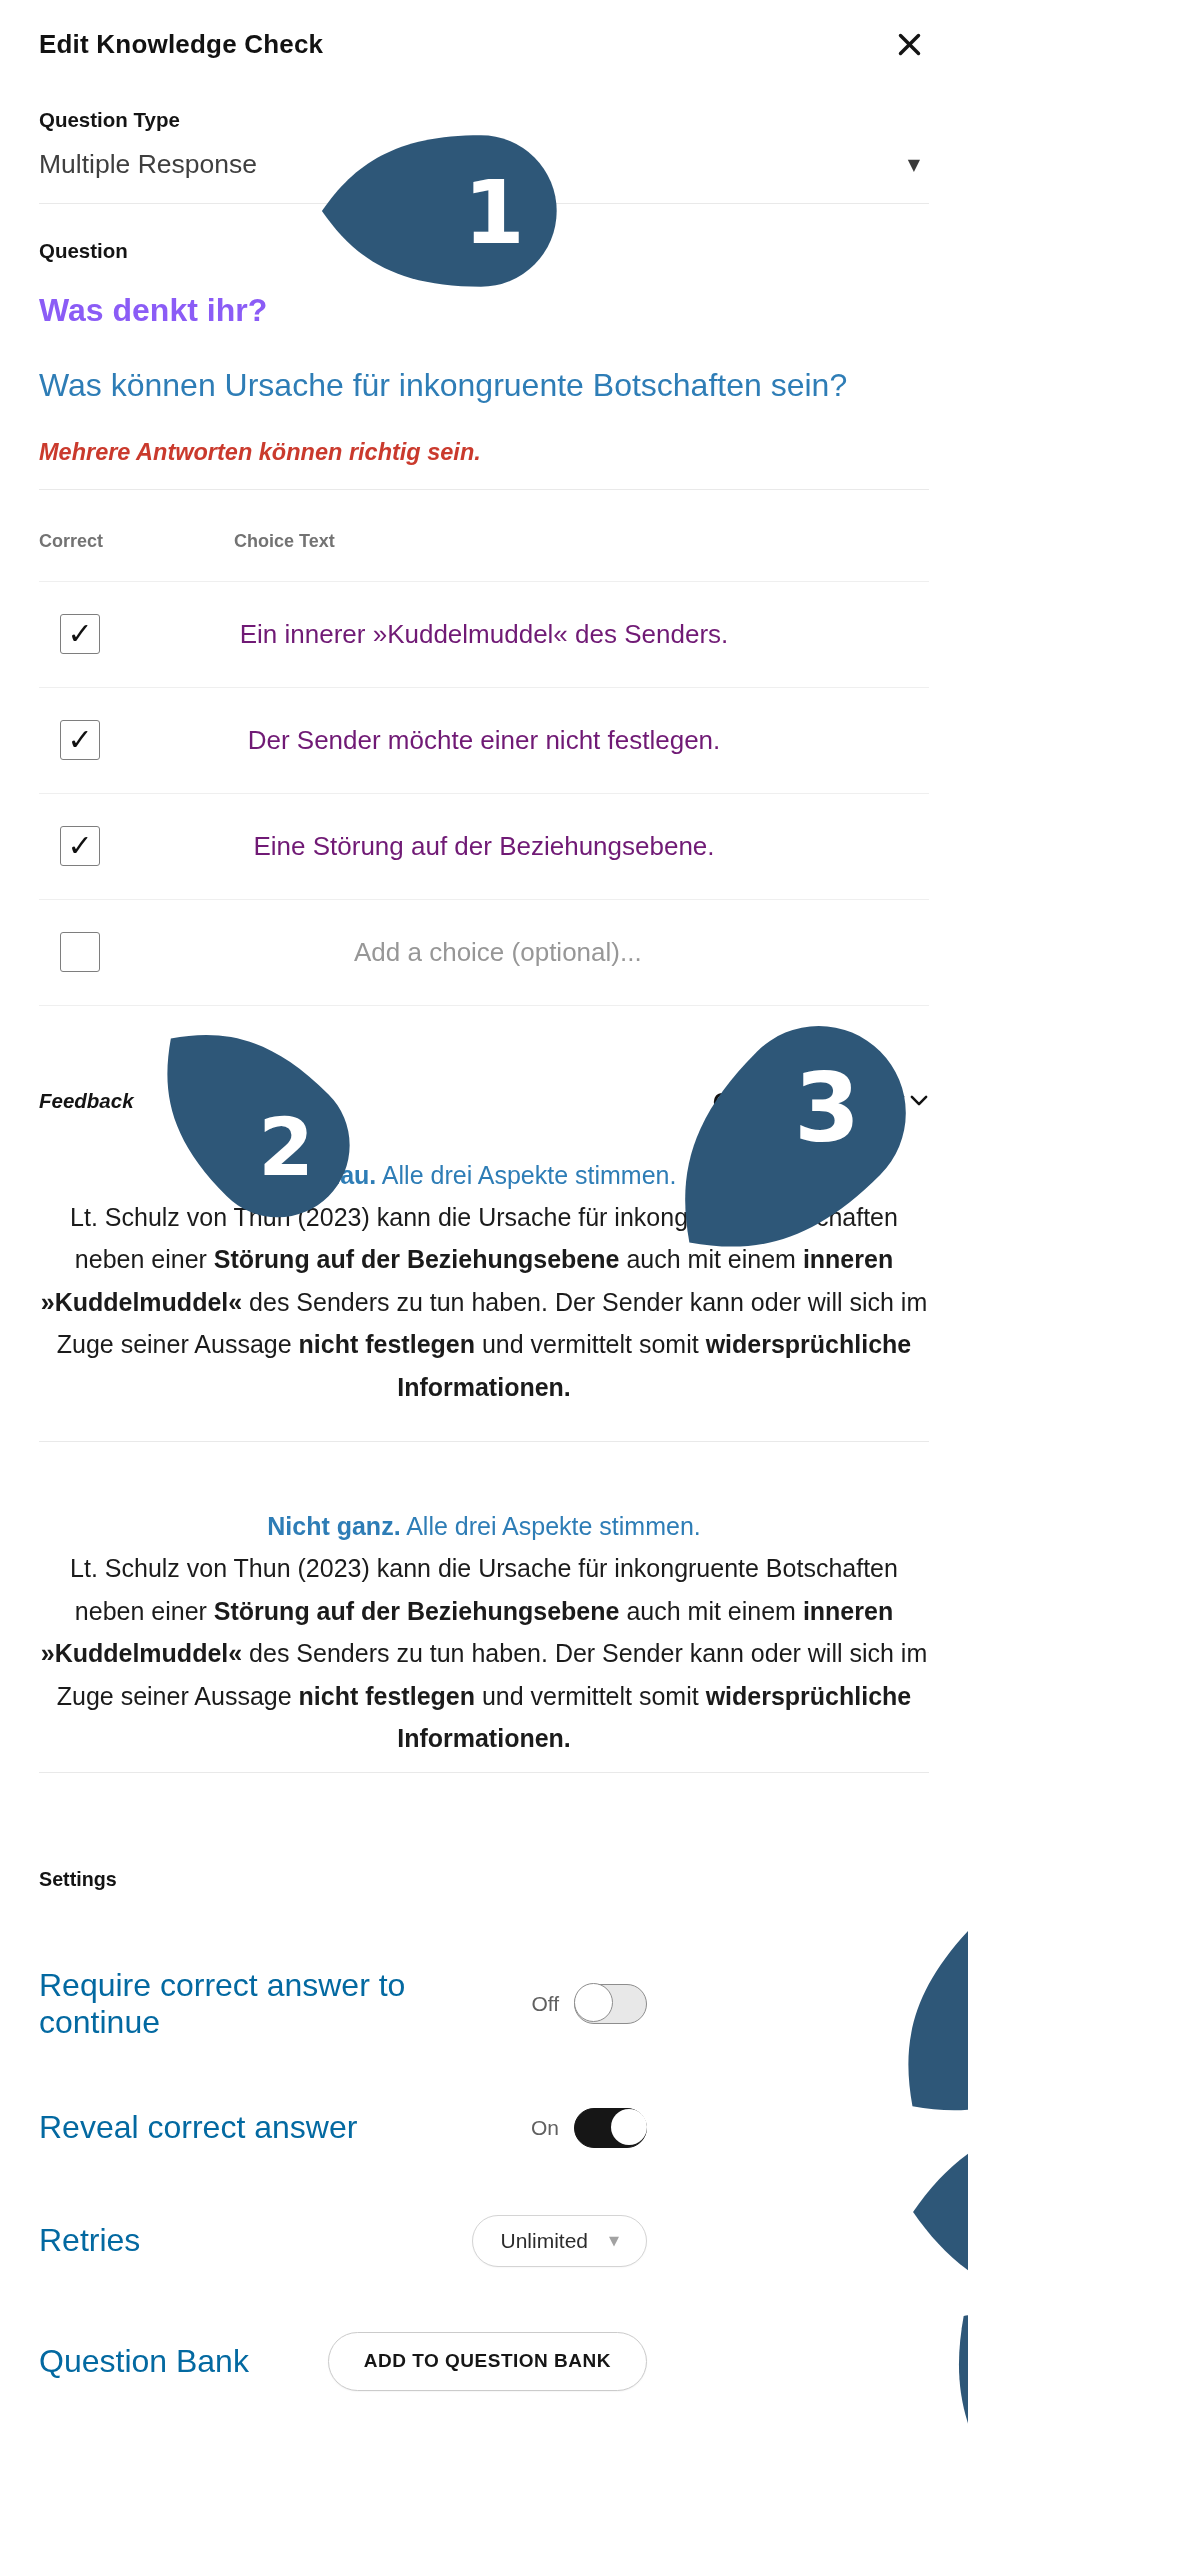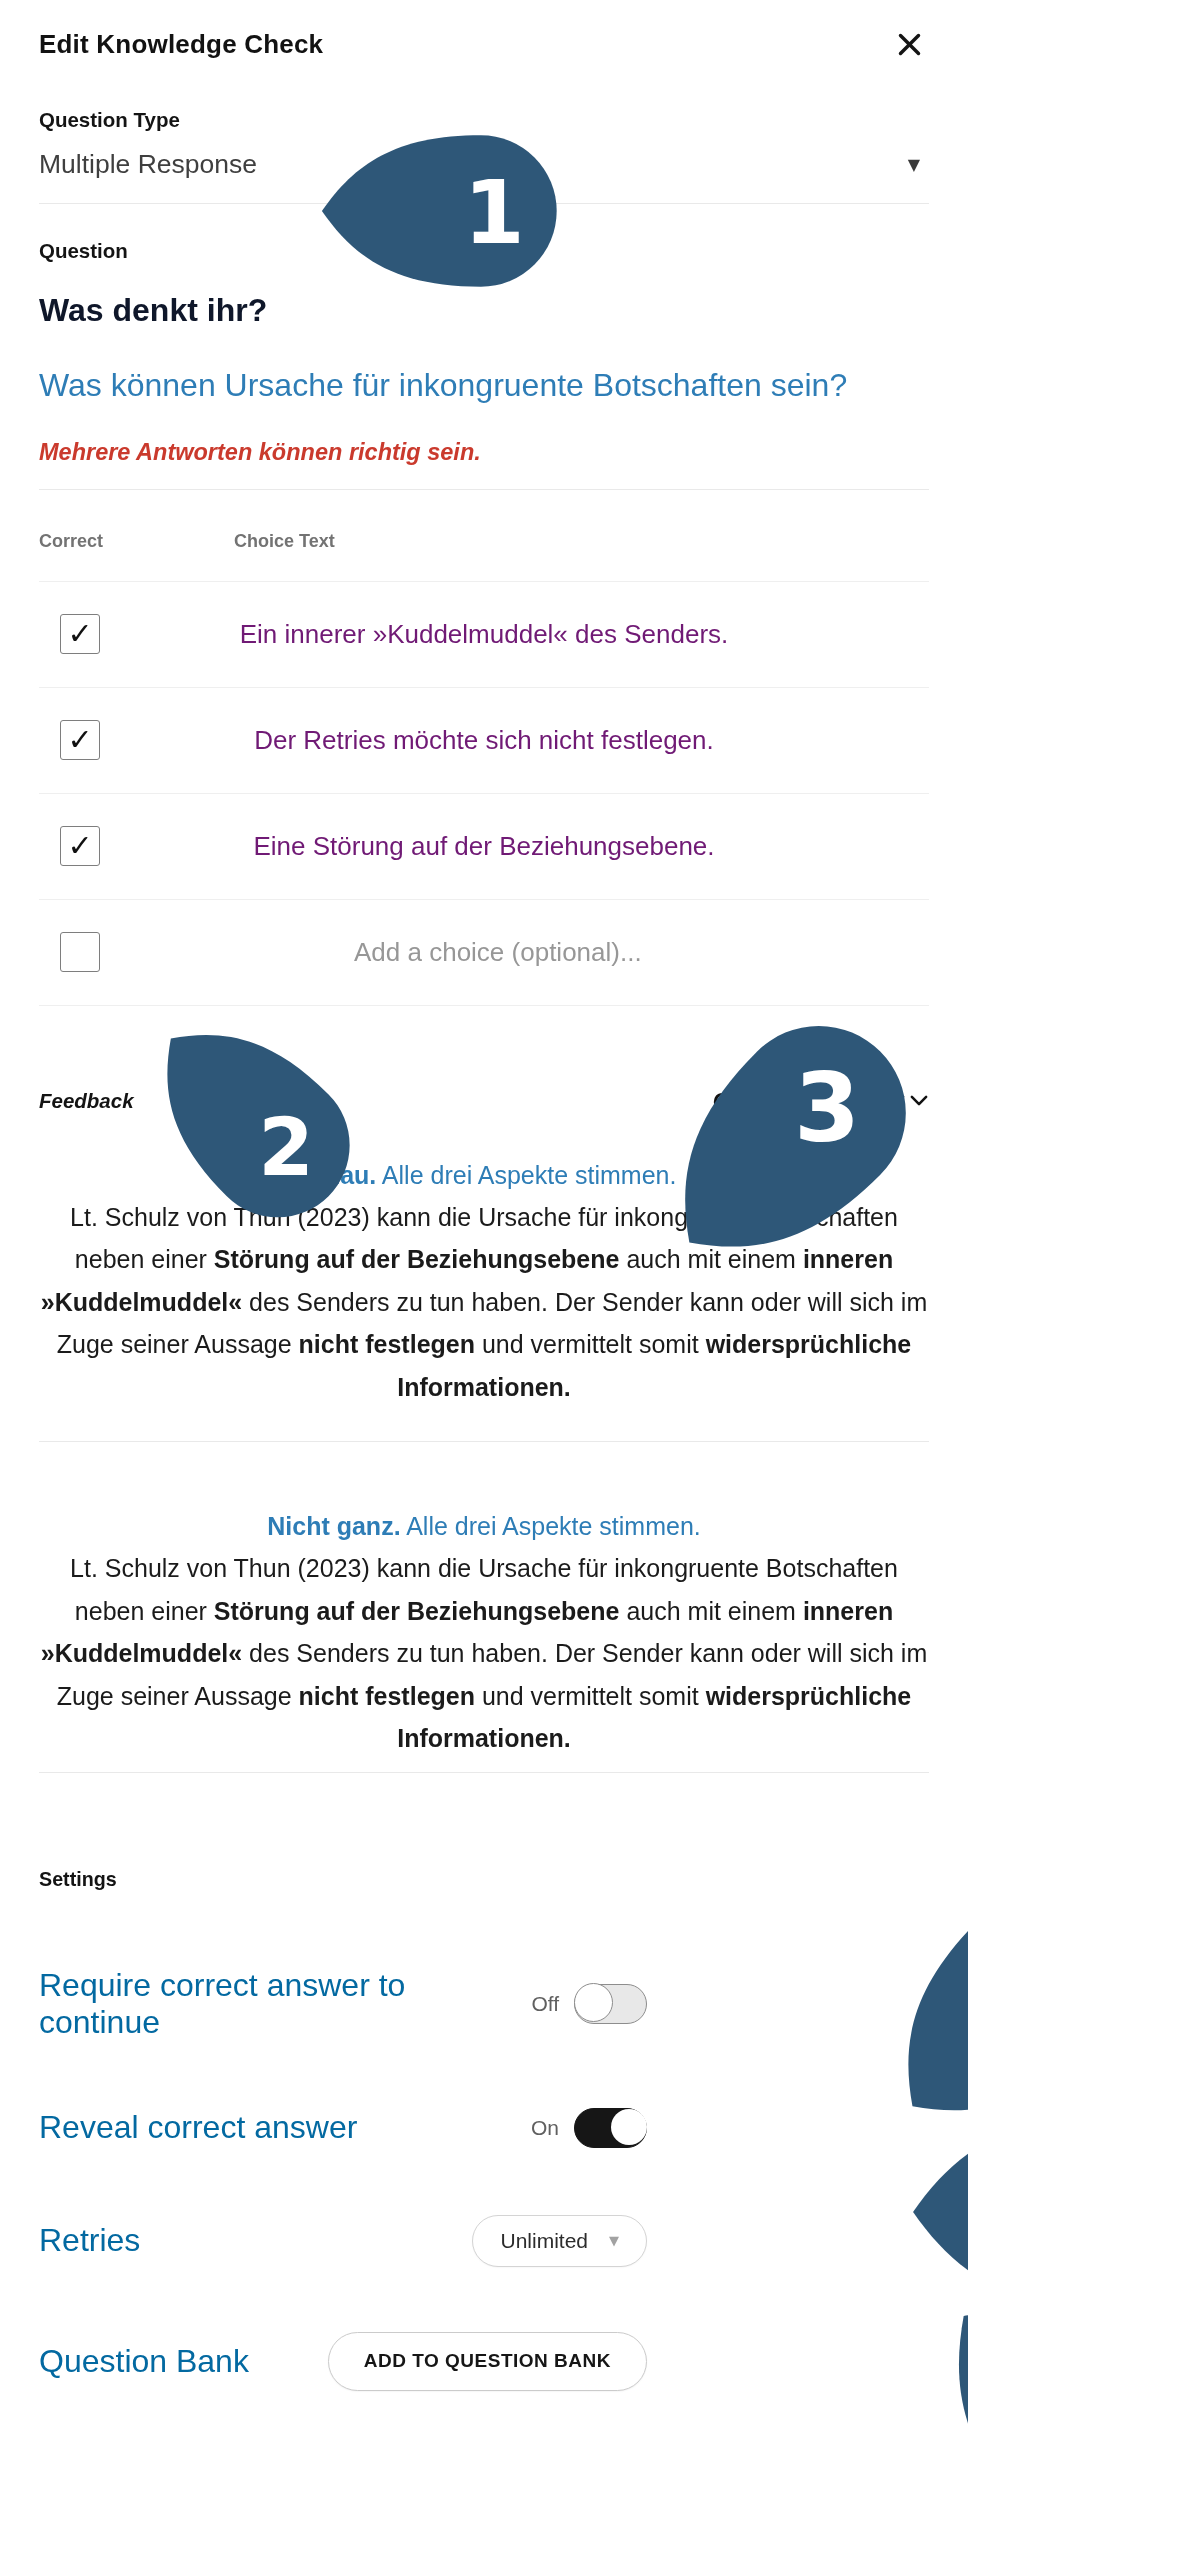--- a/index.html
+++ b/index.html
@@ -19,21 +19,21 @@
 
   
   .qt-label{margin-top:48px;}
   .qt-row{margin-top:16.7px;display:flex;justify-content:space-between;align-items:center;
     padding-bottom:23px;border-bottom:0.8px solid #e9e9e9;cursor:pointer;}
   .qt-value{font-size:26.5px;color:#3f3f3f;}
   .caret-down{font-family:"DejaVu Sans",sans-serif;font-size:16px;color:#3a3a3a;margin-right:9px;}
 
   
   .q-label{margin-top:35px;}
-  .q-line1{margin-top:29px;font-size:32px;font-weight:700;color:#0f172a;}
+  .q-line1{margin-top:29px;font-size:32px;font-weight:700;color:#8b5cf6;}
   .q-line2{margin-top:38px;font-size:32px;color:#2e7db6;}
   .q-hint{margin-top:35px;font-size:23.5px;font-weight:700;font-style:italic;color:#ca3a2d;}
   .hr{border-bottom:0.8px solid #e9e9e9;}
   .q-hr{margin-top:23px;}
 
   
   .table-head{position:relative;padding-top:41px;padding-bottom:29px;border-bottom:0.8px solid #efefef;}
   .col-head{font-size:18px;font-weight:700;color:#737373;}
   .col-head.choice{position:absolute;left:195px;bottom:29px;}
   .choice-row{position:relative;height:105px;border-bottom:0.8px solid #efefef;display:flex;align-items:center;}
@@ -126,21 +126,21 @@
     <div class="choice-row">
       <span class="checkbox">
         <span class="mark">✓</span>
       </span>
       <div class="choice-text">Ein innerer »Kuddelmuddel« des Senders.</div>
     </div>
     <div class="choice-row">
       <span class="checkbox">
         <span class="mark">✓</span>
       </span>
-      <div class="choice-text">Der Retries möchte sich nicht festlegen.</div>
+      <div class="choice-text">Der Sender möchte einer nicht festlegen.</div>
     </div>
     <div class="choice-row">
       <span class="checkbox">
         <span class="mark">✓</span>
       </span>
       <div class="choice-text">Eine Störung auf der Beziehungsebene.</div>
     </div>
     <div class="choice-row">
       <span class="checkbox">
         <span class="mark"></span>

